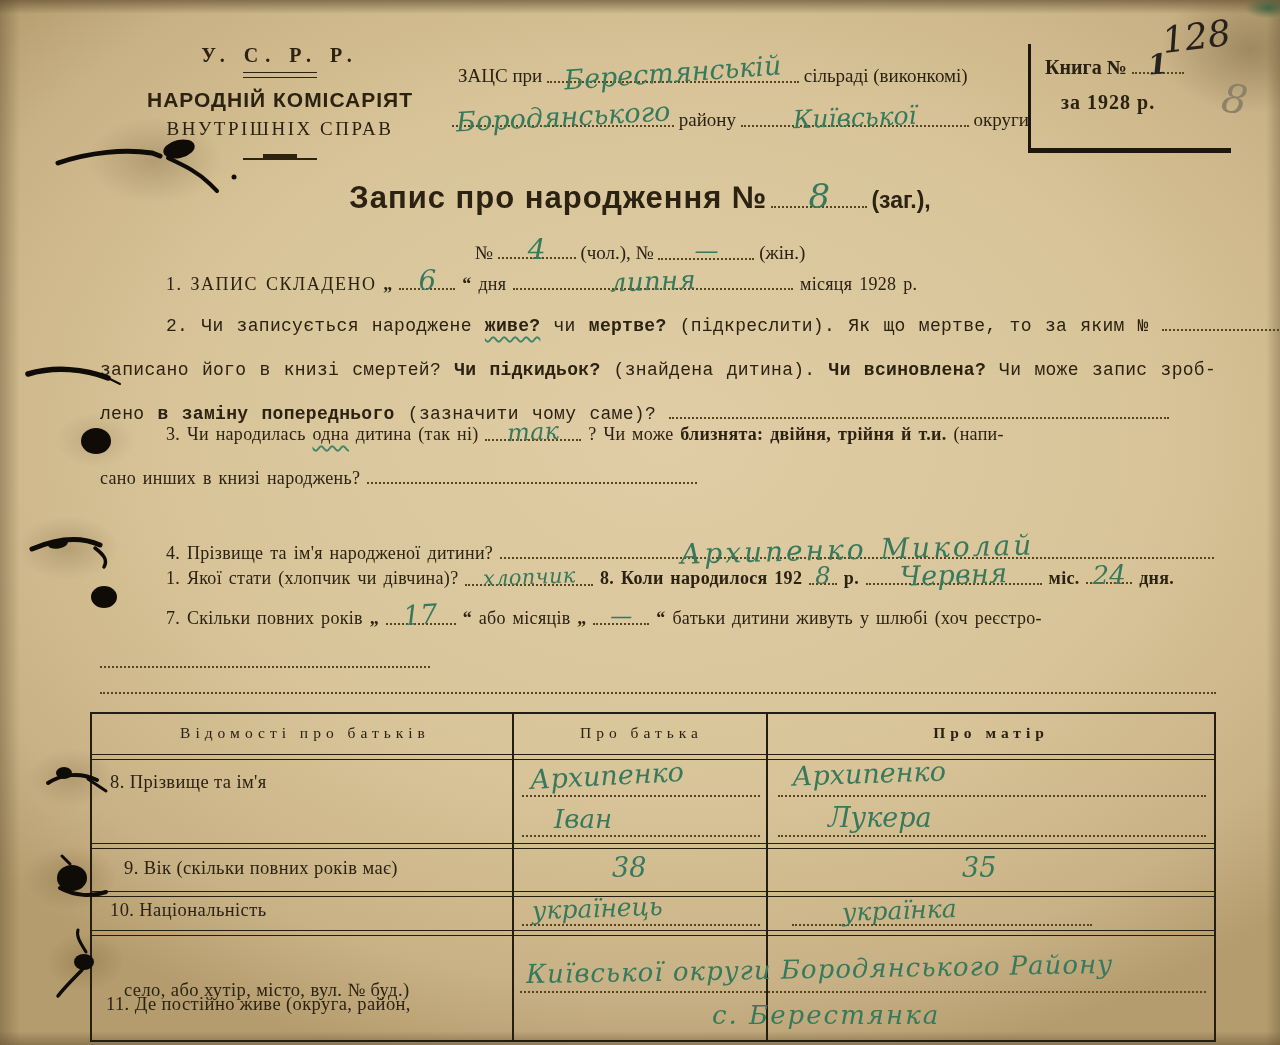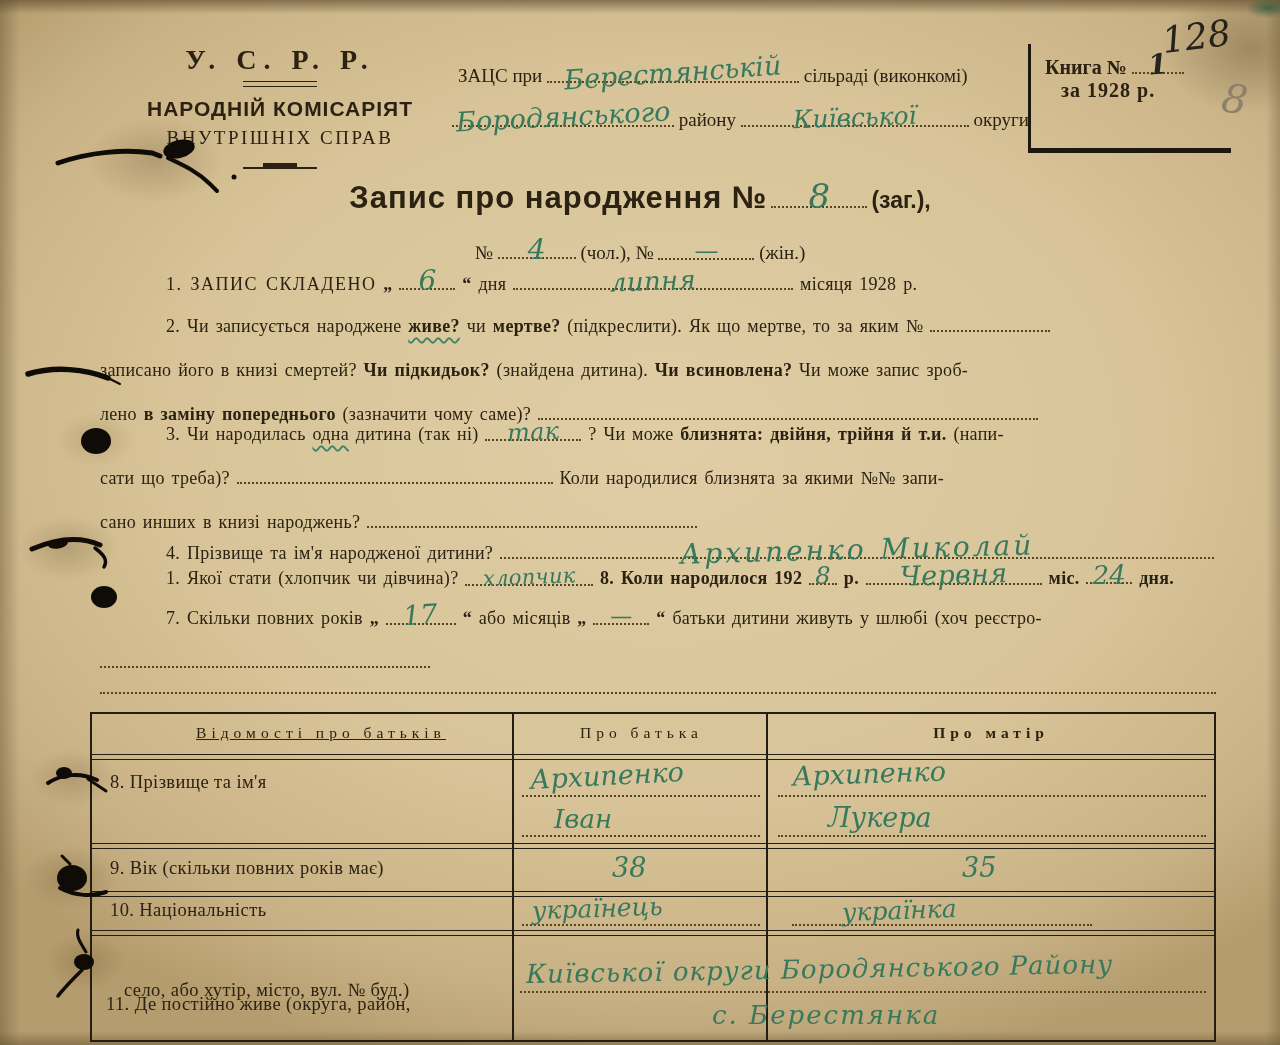--- a/index.html
+++ b/index.html
@@ -18,31 +18,31 @@
       radial-gradient(55px 40px at 85px 962px, rgba(112,88,50,.30), transparent 72%),
       radial-gradient(60px 40px at 72px 778px, rgba(112,88,50,.26), transparent 72%),
       linear-gradient(180deg, rgba(88,70,40,.62), rgba(88,70,40,0) 14px),
       linear-gradient(90deg, rgba(92,74,43,.40), rgba(92,74,43,0) 20px),
       linear-gradient(270deg, rgba(92,74,43,.34), rgba(92,74,43,0) 14px),
       linear-gradient(0deg, rgba(82,64,36,.42), rgba(82,64,36,0) 14px),
       radial-gradient(ellipse 900px 650px at 52% 42%, #e0cda6 0%, #d8c498 55%, #c8b185 85%, #b49c6e 100%);
   }
   
   .org{position:absolute; left:115px; top:44px; width:330px; text-align:center;}
-  .org-l1{font-size:28px; letter-spacing:7px; font-weight:bold;}
+  .org-l1{font-size:20px; letter-spacing:7px; font-weight:bold;}
   .org-rule{width:74px; height:4px; border-top:1px solid #2b2212; border-bottom:1px solid #2b2212; margin:5px auto 10px auto;}
   .org-l2{font-family:"Liberation Sans", sans-serif; font-weight:bold; font-size:21px; letter-spacing:1px; white-space:nowrap;}
   .org-l3{font-size:19px; letter-spacing:2.5px; margin-top:6px; white-space:nowrap;}
   .org-bar{width:34px; height:6px; background:#2b2212; margin:14px auto 0 auto; box-shadow:-22px 2px 0 -2px #2b2212, 22px 2px 0 -2px #2b2212;}
   .zacs1{position:absolute; left:458px; top:62px; white-space:nowrap; font-size:19px;}
   .zacs2{position:absolute; left:452px; top:106px; white-space:nowrap; font-size:19px;}
   .book{position:absolute; left:1028px; top:44px; width:186px; height:96px;
         border-left:3.5px solid #1d1710; border-bottom:5px solid #1d1710; padding:8px 0 0 14px; font-size:20px; font-weight:bold;}
   .book-row{white-space:nowrap;}
-  .book-year{margin-left:16px; letter-spacing:1px;}
+  .book-year{margin-top:12px; margin-left:16px; letter-spacing:1px;}
   .pencil128{position:absolute; left:1162px; top:16px; font-family:"DejaVu Serif",serif; font-style:italic; font-size:36px; color:#26221b; transform:rotate(-7deg); white-space:nowrap;}
   .pencil8{position:absolute; left:1222px; top:76px; font-family:"DejaVu Serif",serif; font-style:italic; font-size:40px; color:#8c8169; transform:rotate(9deg);}
   
   .titlerow{position:absolute; left:0; top:176px; width:1280px; text-align:center; white-space:nowrap;}
   .title-main{font-family:"Liberation Sans", sans-serif; font-weight:bold; font-size:31px; letter-spacing:1px;}
   .title-zag{font-family:"Liberation Sans", sans-serif; font-weight:bold; font-size:23px;}
   .subrow{position:absolute; left:0; top:238px; width:1280px; text-align:center; white-space:nowrap; font-size:19px;}
   
   .para{position:absolute; left:100px; width:1116px; font-size:18px; line-height:44px; letter-spacing:.3px; word-spacing:2px; white-space:nowrap;}
   .ind{display:inline-block; width:66px;}
@@ -134,21 +134,21 @@
         <span class="hw" style="font-size:28px;">6</span>
       </span>
     <span class="b">“</span>
     <span>дня</span>
     <span class="fill" style="width:280px;">
         <span class="hw" style="font-size:26px; transform:rotate(-2deg);">липня</span>
       </span>
     <span>місяця 1928 р.</span>
   </div>
 
-  <div class="para" style="top:304px;">
+  <div class="para" style="top:304px;font-family:Liberation Mono, monospace;">
     <div>
       <span class="ind"></span><span>2. Чи записується народжене</span>
       <span class="b wavy">живе?</span>
       <span>чи</span>
       <span class="b">мертве?</span>
       <span>(підкреслити). Як що мертве, то за яким №</span>
       <span class="fill" style="width:120px;"></span>
     </div>
     <div>
       <span>записано його в книзі смертей?</span>
@@ -170,25 +170,20 @@
       <span class="ind"></span><span>3. Чи народилась</span>
       <span class="wavy">одна</span>
       <span>дитина (так ні)</span>
       <span class="fill" style="width:96px;">
           <span class="hw" style="font-size:24px; transform:rotate(-3deg);">так</span>
         </span>
       <span>?</span>
       <span>Чи може</span>
       <span class="b">близнята: двійня, трійня й т.и.</span>
       <span>(напи-</span>
-    </div>
-    <div>
-      <span>сати що треба)?</span>
-      <span class="fill" style="width:316px;"></span>
-      <span>Коли народилися близнята за якими №№ запи-</span>
     </div>
     <div>
       <span>сано инших в книзі народжень?</span>
       <span class="fill" style="width:330px;"></span>
     </div>
   </div>
 
   <div class="para" style="top:520px;margin-top:11px;">
     <span class="ind"></span><span>4. Прізвище та ім'я народженої дитини?</span>
     <span class="fill" style="width:714px;">
@@ -239,35 +234,35 @@
   <div class="dotline" style="top:692px;"></div>
 
   <div class="tbl">
     <div class="v" style="left:420px;"></div>
     <div class="v" style="left:674px; border-left-width:1.2px; border-right-width:1.2px;"></div>
     <div class="h" style="top:40px;"></div>
     <div class="h" style="top:129px;"></div>
     <div class="h" style="top:177px;"></div>
     <div class="h" style="top:216px;"></div>
 
-    <div class="thead" style="left:16px; width:426px;text-decoration:underline;">Відомості про батьків</div>
+    <div class="thead" style="left:0; width:426px;">Відомості про батьків</div>
     <div class="thead" style="left:425px; width:249px;">Про батька</div>
     <div class="thead" style="left:679px; width:440px;font-weight:bold;">Про матір</div>
 
     <div class="tlabel" style="left:18px; top:58px;">8. Прізвище та ім'я</div>
     <div class="wline" style="left:430px; top:81px; width:238px;"></div>
     <div class="wline" style="left:430px; top:121px; width:238px;"></div>
     <div class="wline" style="left:686px; top:81px; width:428px;"></div>
     <div class="wline" style="left:686px; top:121px; width:428px;"></div>
     <div class="thw" style="left:438px; top:46px; font-size:27px; transform:rotate(-3deg);">Архипенко</div>
     <div class="thw" style="left:462px; top:90px; font-size:26px;">Іван</div>
     <div class="thw" style="left:700px; top:44px; font-size:27px; transform:rotate(-2deg);">Архипенко</div>
     <div class="thw" style="left:736px; top:88px; font-size:27px;">Лукера</div>
 
-    <div class="tlabel" style="left:18px; top:144px;">9. Вік (скільки повних років має)</div>
+    <div class="tlabel" style="left:32px; top:144px;">9. Вік (скільки повних років має)</div>
     <div class="thw" style="left:520px; top:138px; font-size:27px;">38</div>
     <div class="thw" style="left:870px; top:138px; font-size:27px;">35</div>
 
     <div class="tlabel" style="left:18px; top:186px;">10. Національність</div>
     <div class="wline" style="left:430px; top:210px; width:238px;"></div>
     <div class="wline" style="left:700px; top:210px; width:300px;"></div>
     <div class="thw" style="left:440px; top:180px; font-size:25px; transform:rotate(-2deg);">українець</div>
     <div class="thw" style="left:750px; top:182px; font-size:25px; transform:rotate(-2deg);">українка</div>
 
     <div class="tlabel" style="left:14px; top:236px;margin-top:44px;">11. Де постійно живе (округа, район,</div>

